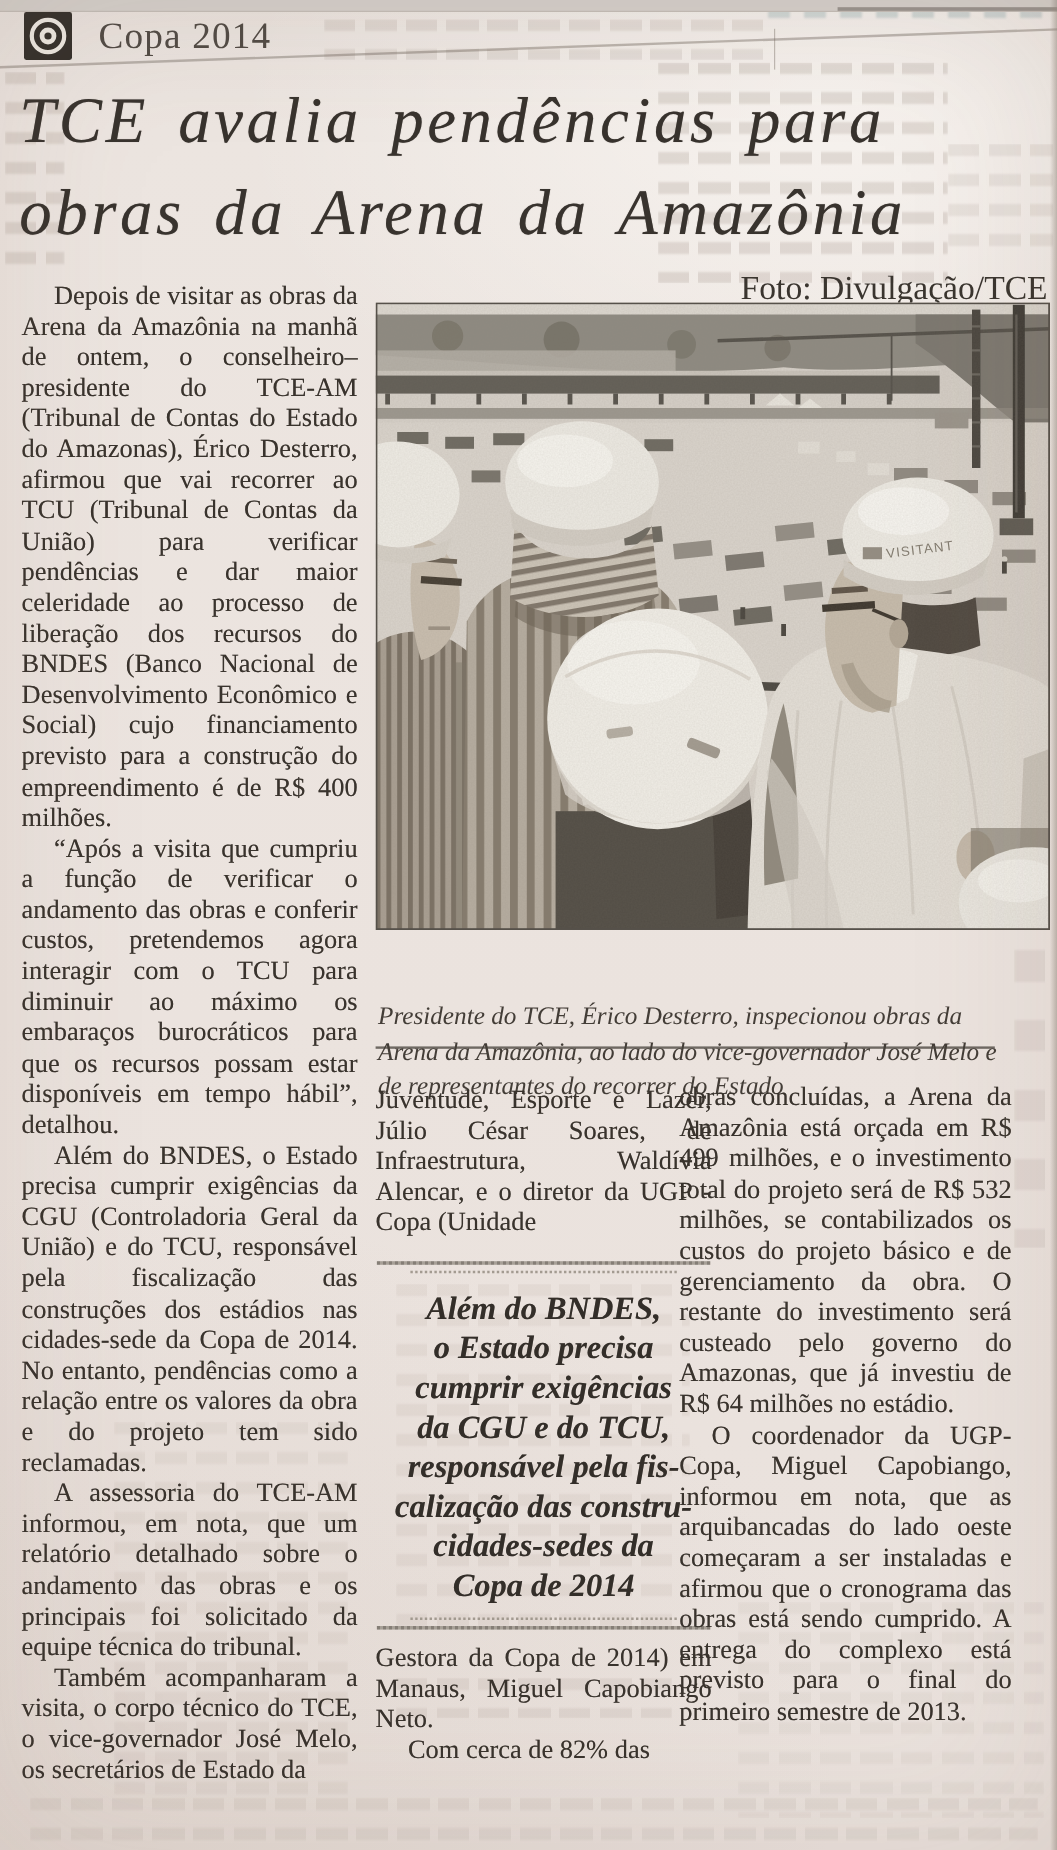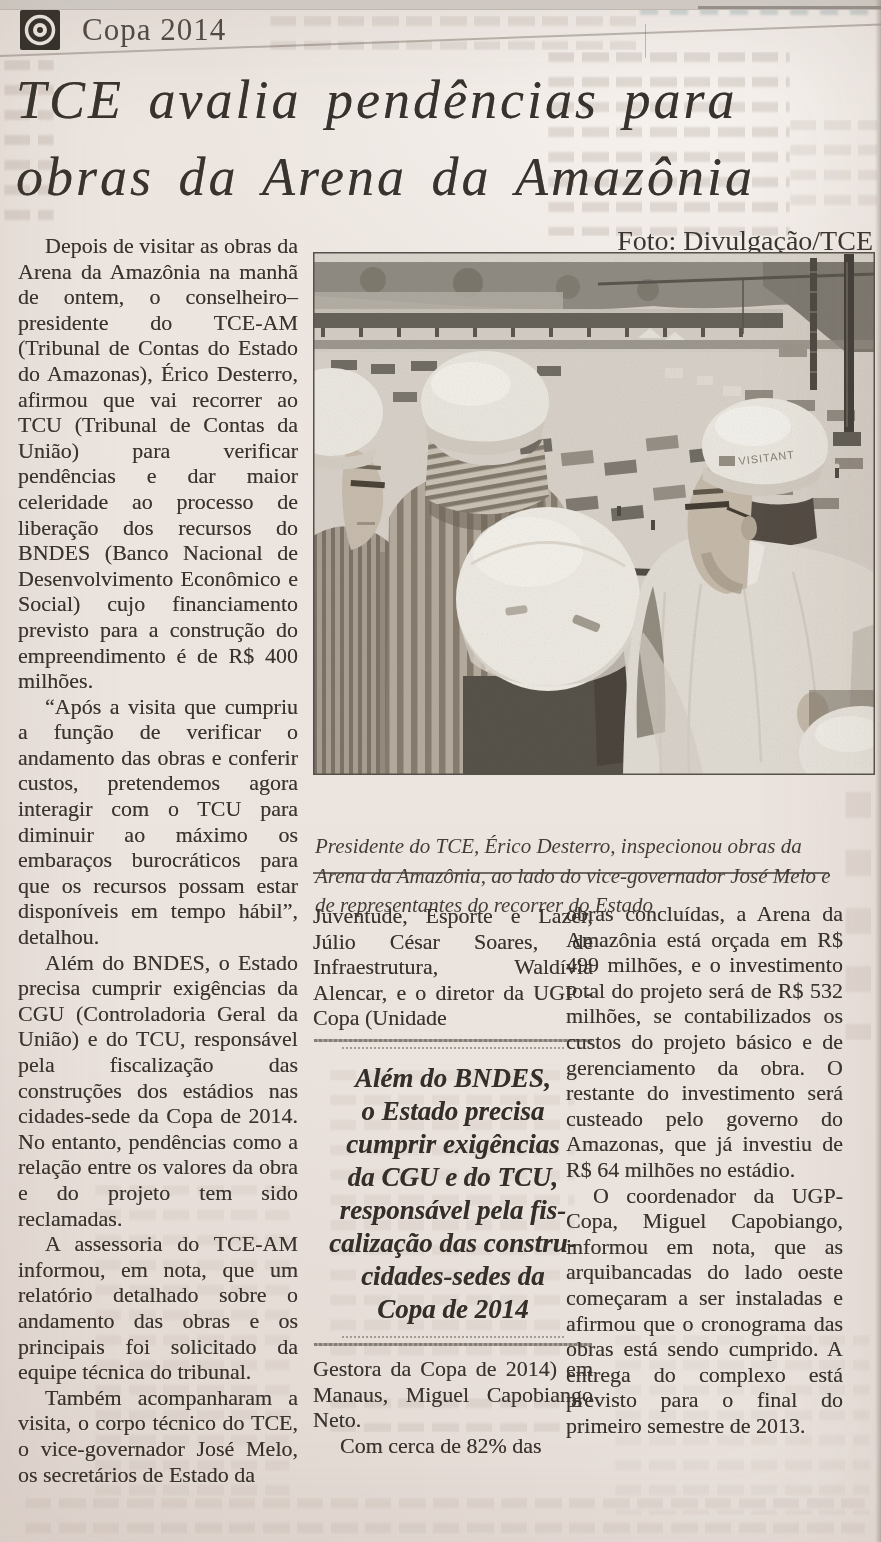--- a/index.html
+++ b/index.html
@@ -47,21 +47,21 @@
 
   
   .col{position:absolute;z-index:3;font-size:22px;line-height:25.6px;text-align:justify;color:#39332d;text-shadow:0 0 .5px rgba(57,51,45,.5);}
   .col p{margin:0;}
   .col p.ind{text-indent:27px;}
   #col1{left:18px;top:233px;width:280px;}
   #col2{left:313px;top:903px;width:280px;}
   #col3{left:566px;top:901px;width:277px;}
 
   
-  .quote{margin:8px 1px 10px;}
+  .quote{margin:20px 1px 10px;}
   .qr-solid{height:3px;background:repeating-linear-gradient(90deg,#857e76 0 3px,#a7a097 3px 5px);}
   .qr-dot{height:0;border-top:2px dotted rgba(150,142,132,.85);width:80%;margin:5px auto 0;}
   .qr-dot.b{margin:10px auto 5px;}
   .quote-lines{margin:13px 0 9px;text-align:center;font-weight:bold;font-style:italic;font-size:27px;line-height:33px;color:#332e29;text-indent:0;}
 </style>
 </head>
 <body>
 
 <div class="page">
 

